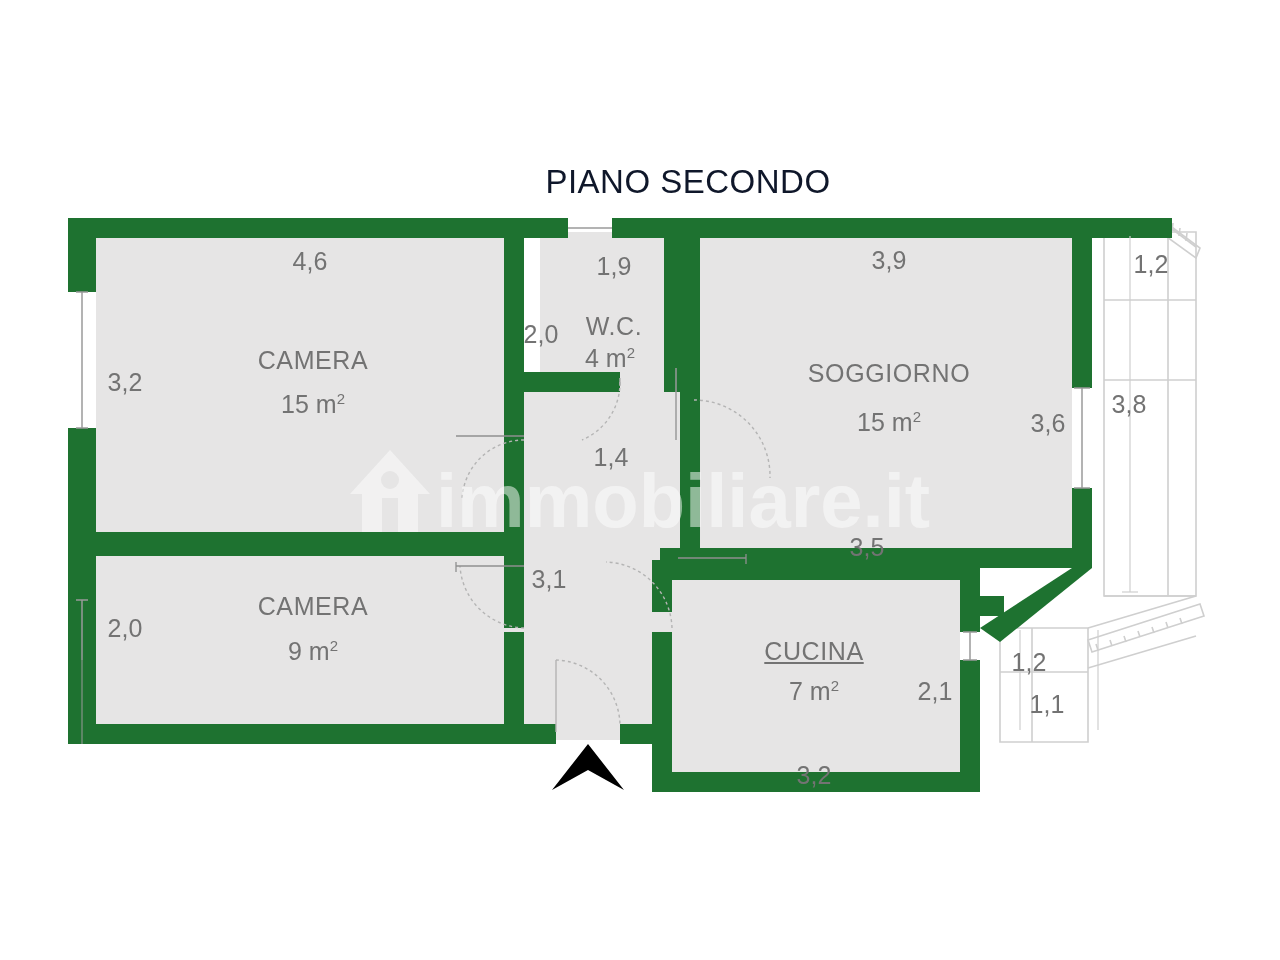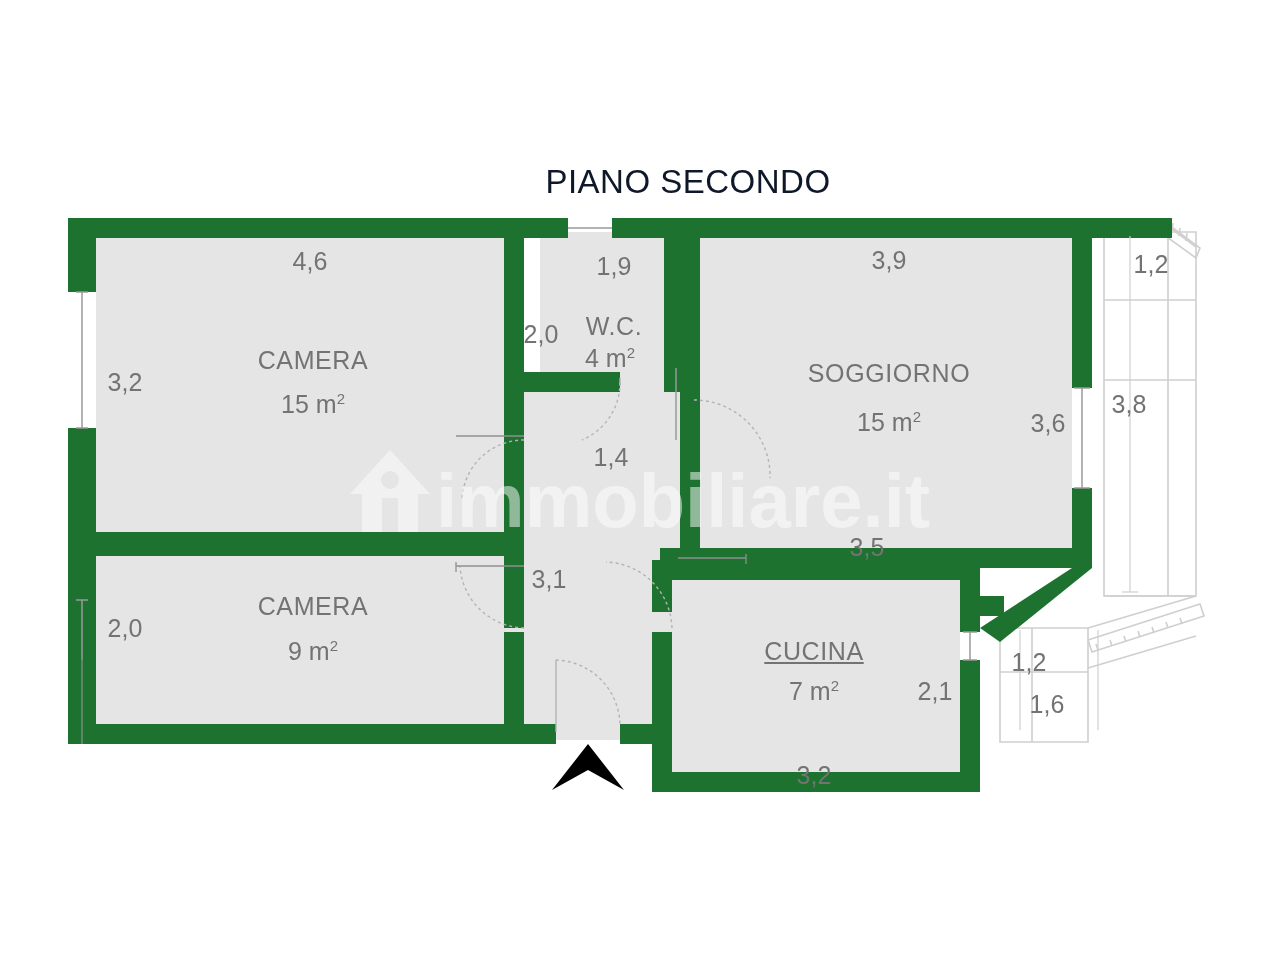--- a/index.html
+++ b/index.html
@@ -269,15 +269,15 @@
   <div class="dim-label ctr" style="left:1129px; top:390px;">3,8</div>
 
   <div class="room-name ctr" style="left:814px; top:637px;text-decoration:underline;">CUCINA</div>
   <div class="room-area ctr" style="left:814px; top:677px;">
     <span>7 m</span><sup>2</sup>
   </div>
   <div class="dim-label ctr" style="left:935px; top:659px;margin-top:18px;">2,1</div>
   <div class="dim-label ctr" style="left:814px; top:761px;">3,2</div>
 
   <div class="dim-label ctr" style="left:1029px; top:648px;">1,2</div>
-  <div class="dim-label ctr" style="left:1047px; top:690px;">1,6</div>
+  <div class="dim-label ctr" style="left:1047px; top:690px;">1,1</div>
 
 </div>
 
 </body></html>

